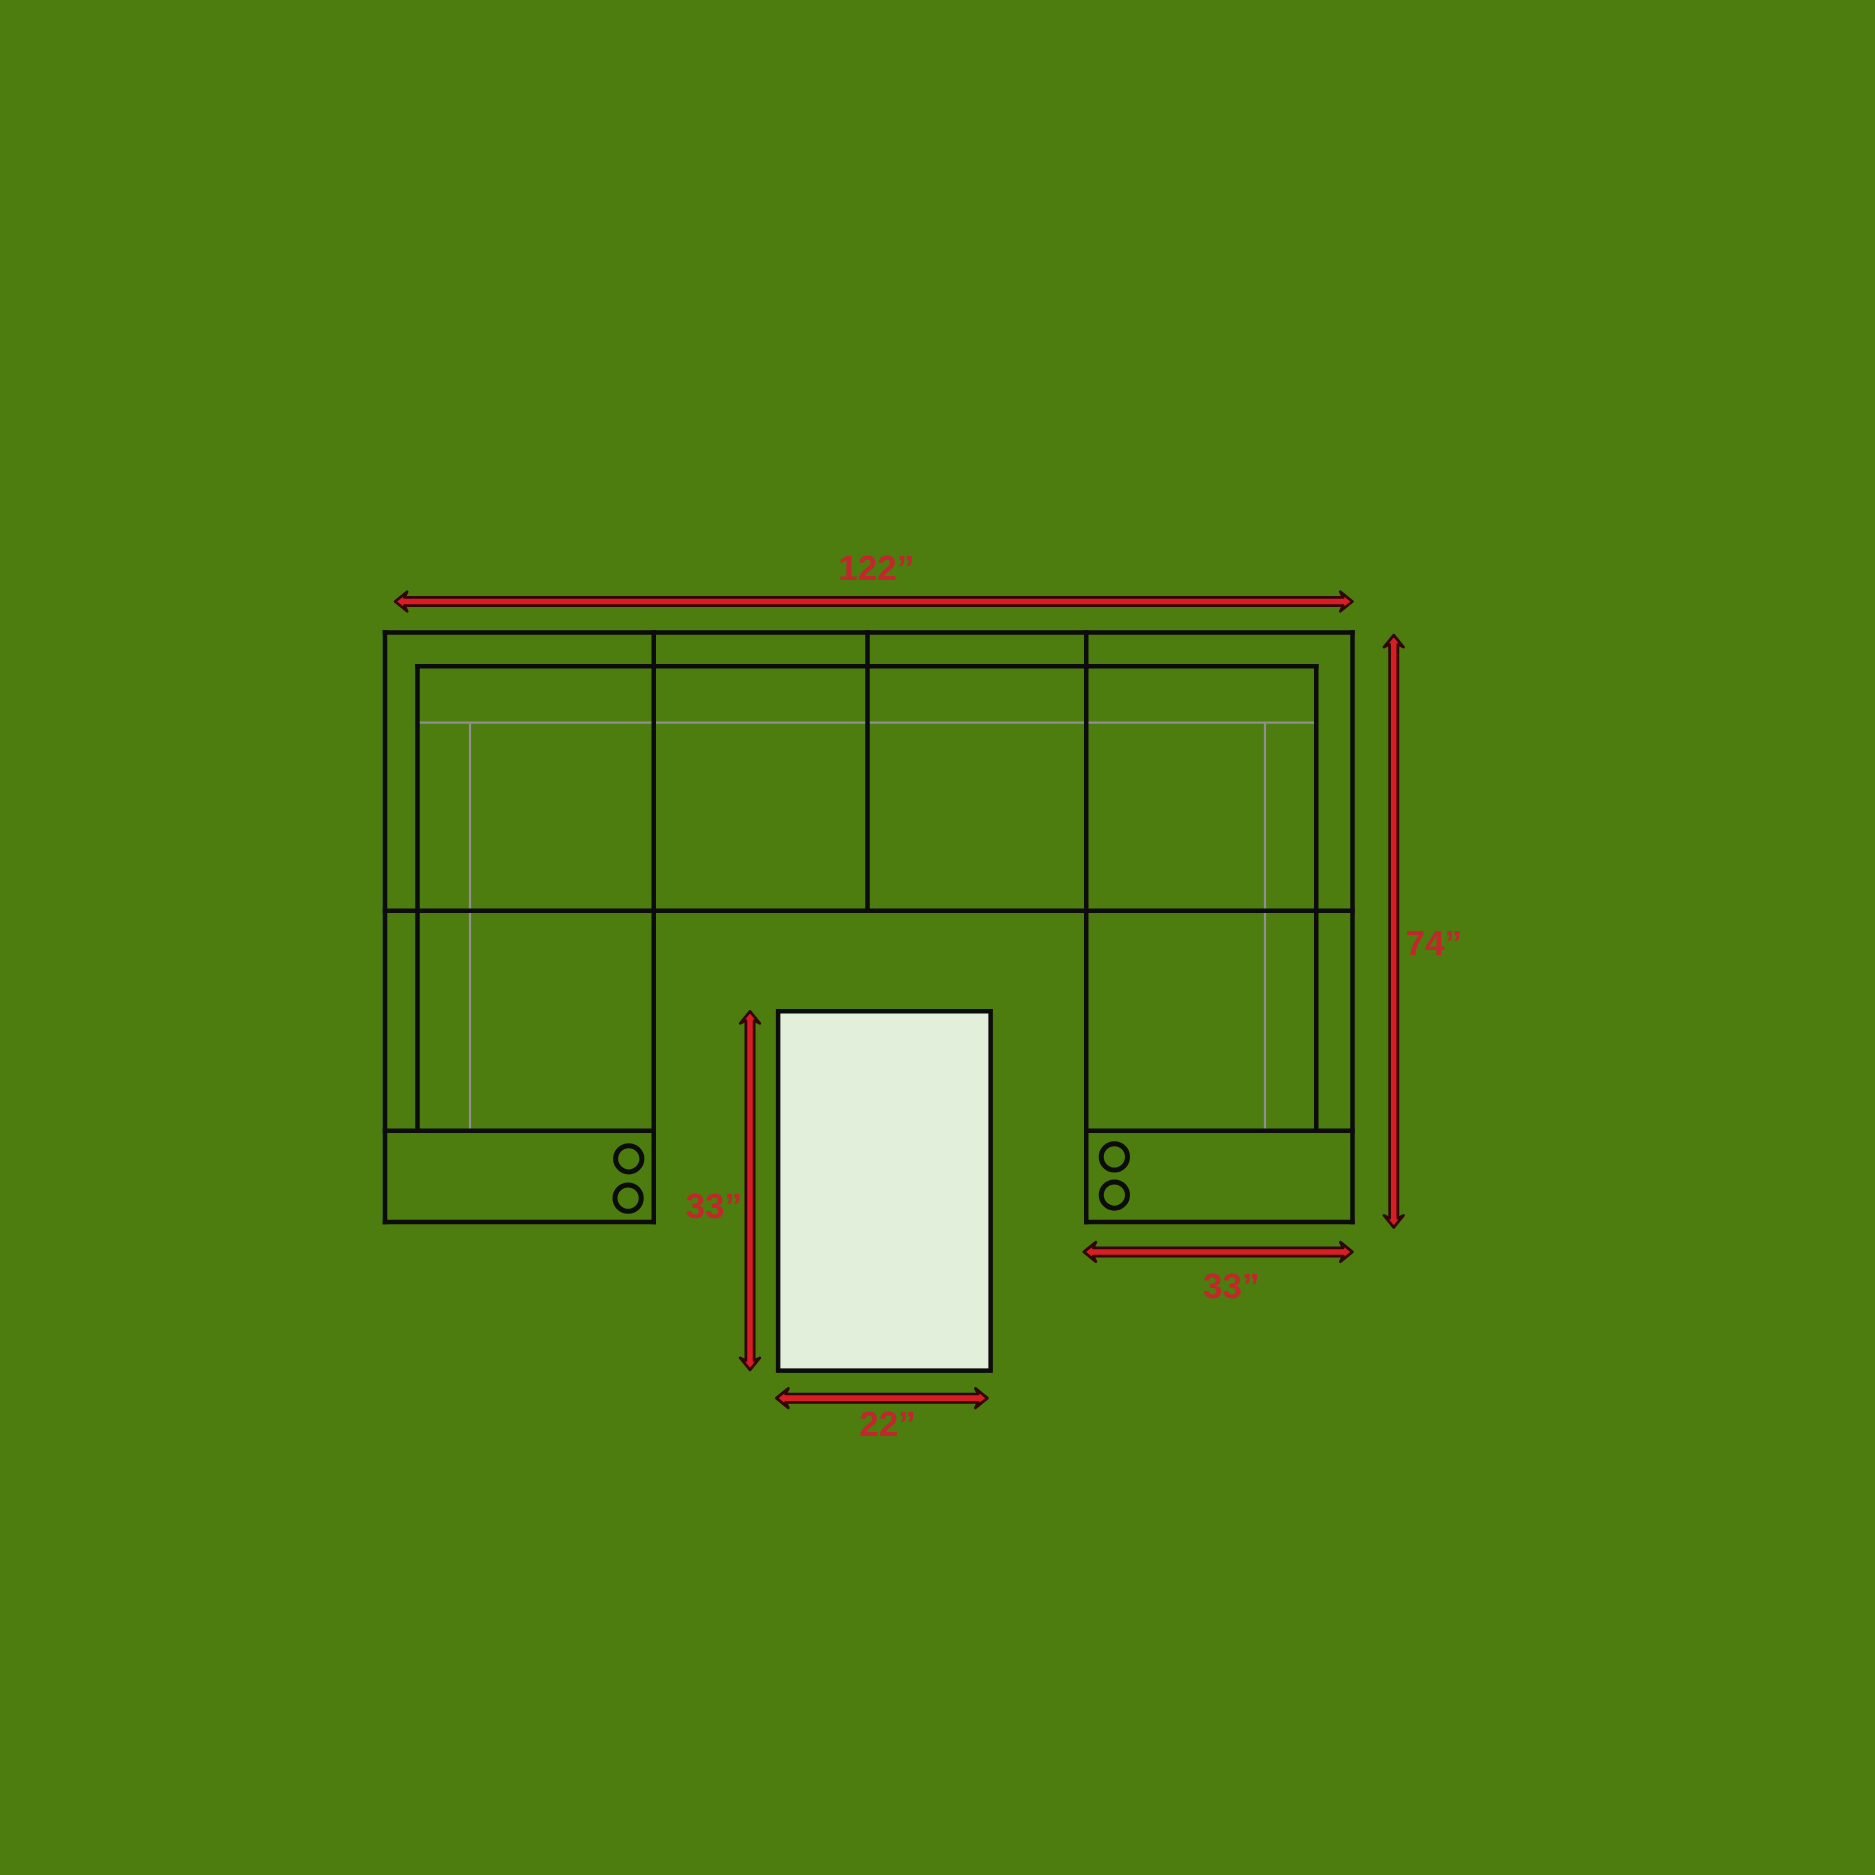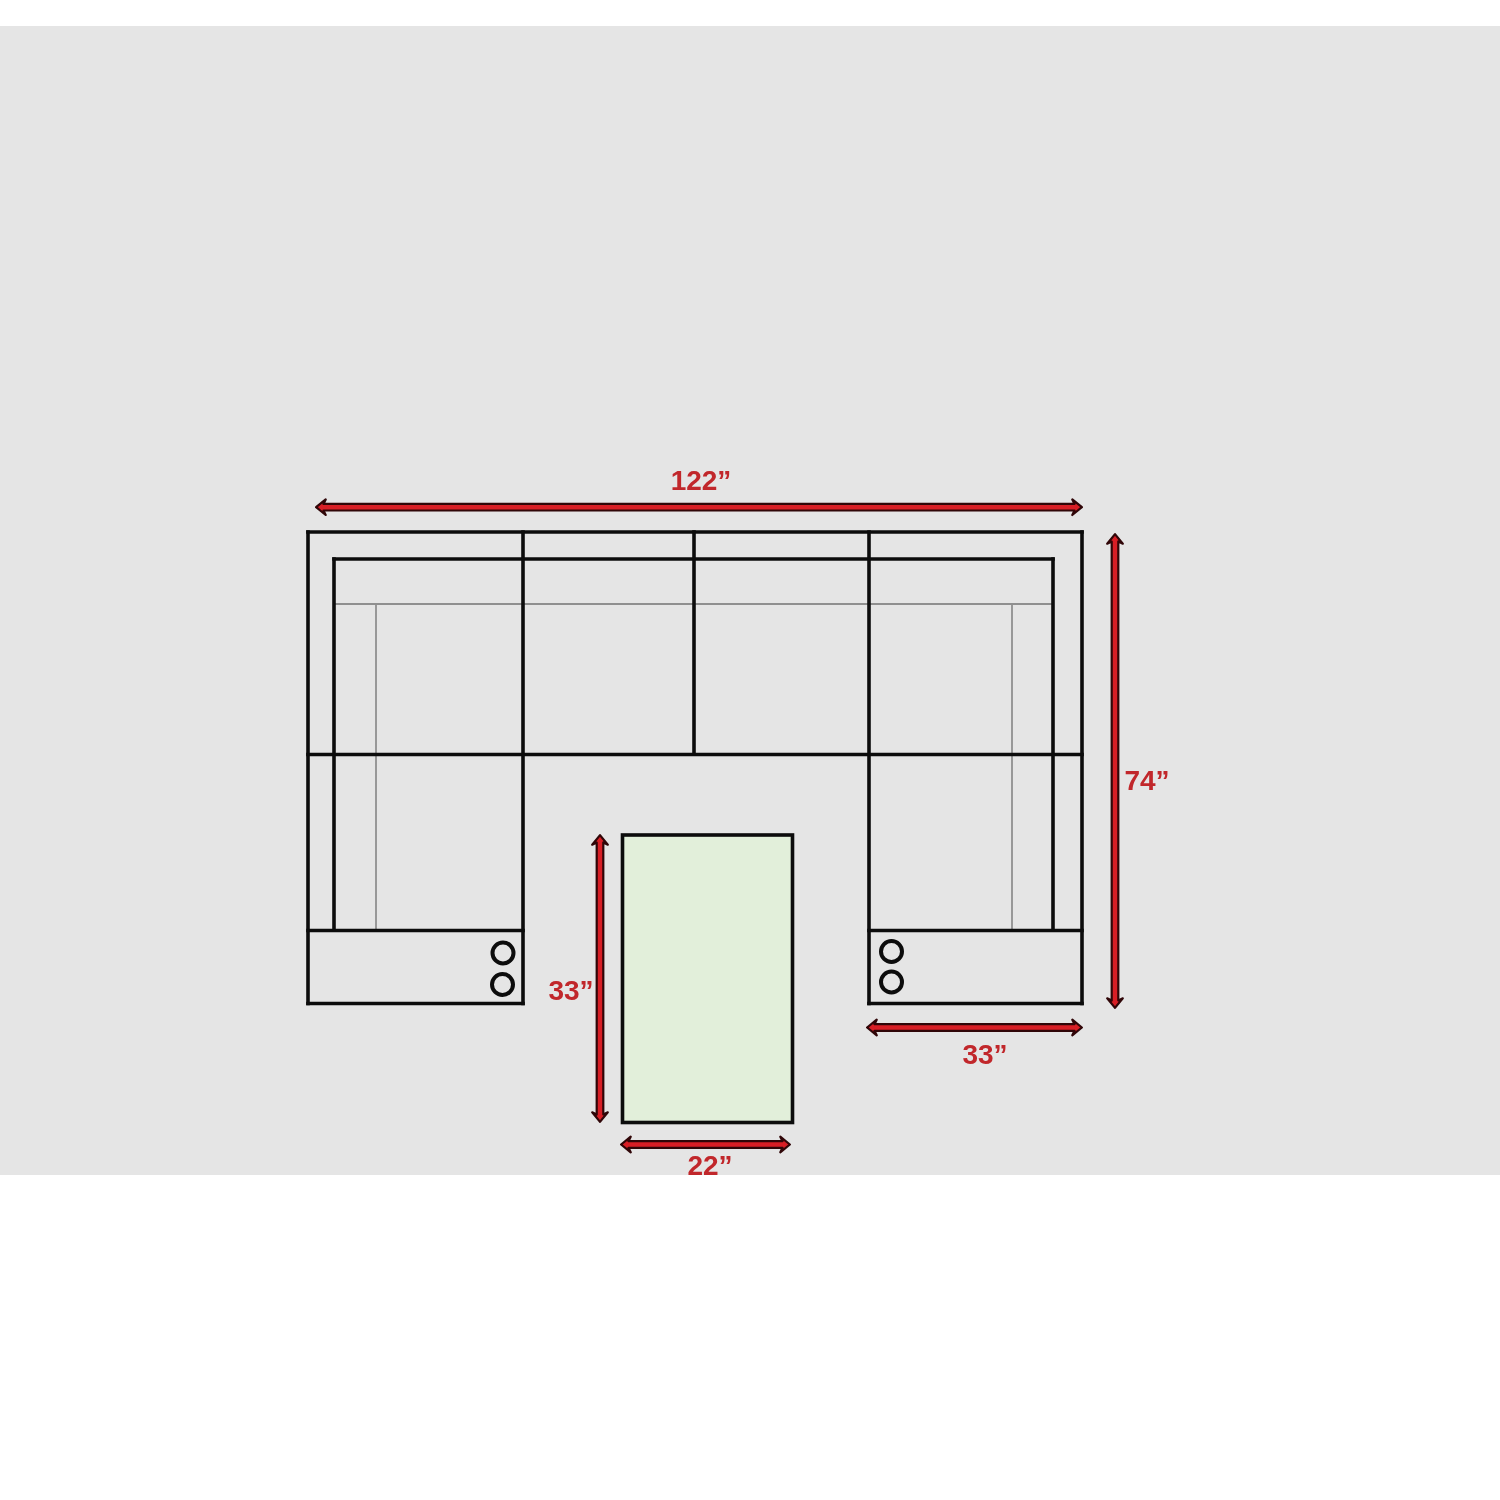--- a/index.html
+++ b/index.html
@@ -1,16 +1,16 @@
 <!DOCTYPE html>
 <html><head>
 <meta charset="utf-8">
 <style>
   html,body{margin:0;padding:0;background:#ffffff;}
-  #canvas{position:relative;width:1500px;height:1149px;background:#e5e5e5;overflow:hidden;margin-top:26px;}
+  #canvas{position:relative;width:1500px;height:1500px;background:#4d7c0f;overflow:hidden;}
   svg{position:absolute;left:0;top:0;}
   text{font-family:"Liberation Sans",sans-serif;font-weight:bold;fill:#c1272b;}
 </style>
 </head>
 <body>
 <div id="canvas">
 <svg width="1500" height="1500" viewBox="0 0 1500 1500">
 
   <rect x="622.5" y="809" width="170" height="287.5" fill="#e2efda" stroke="#0c0c0c" stroke-width="3.6"></rect>
 

